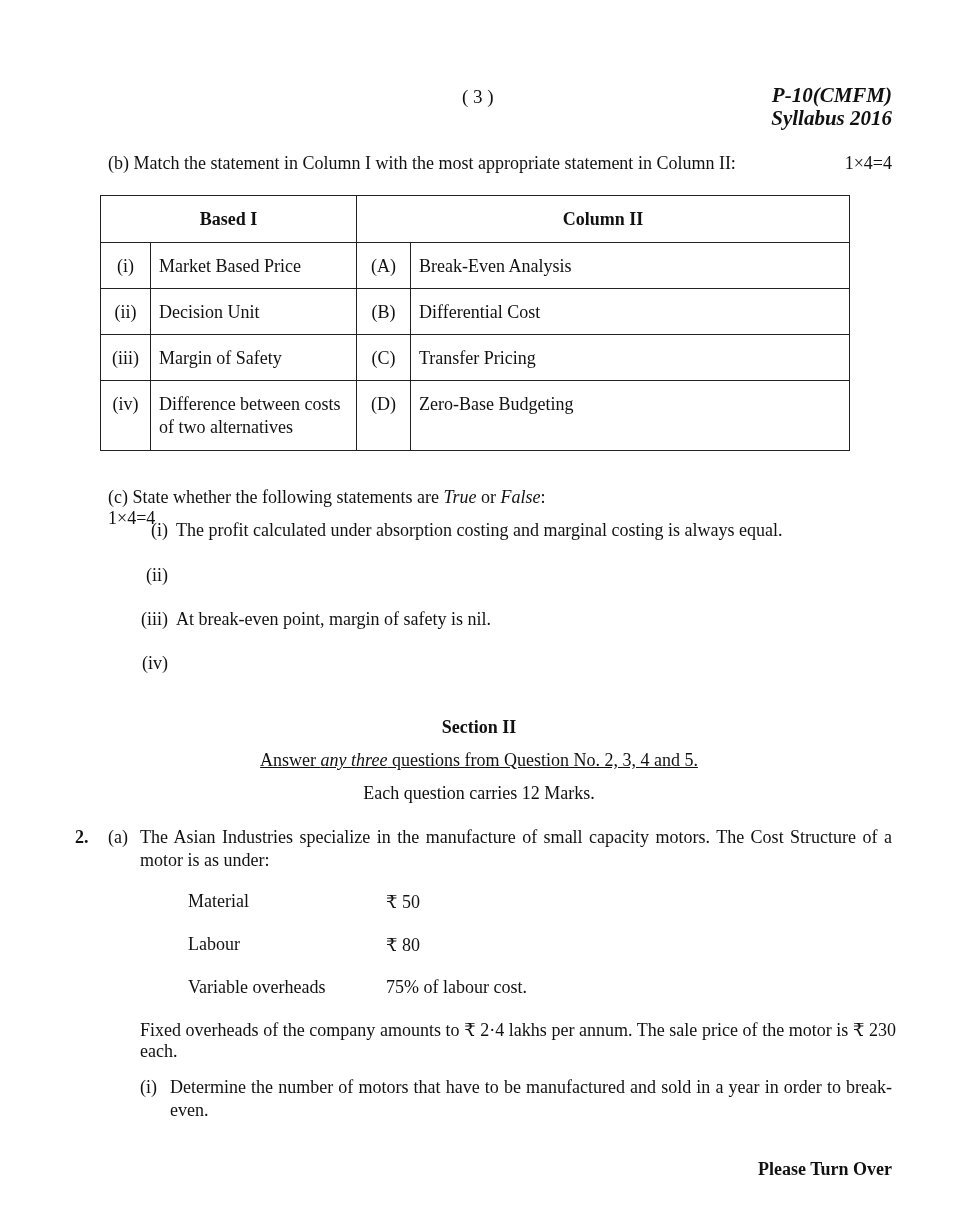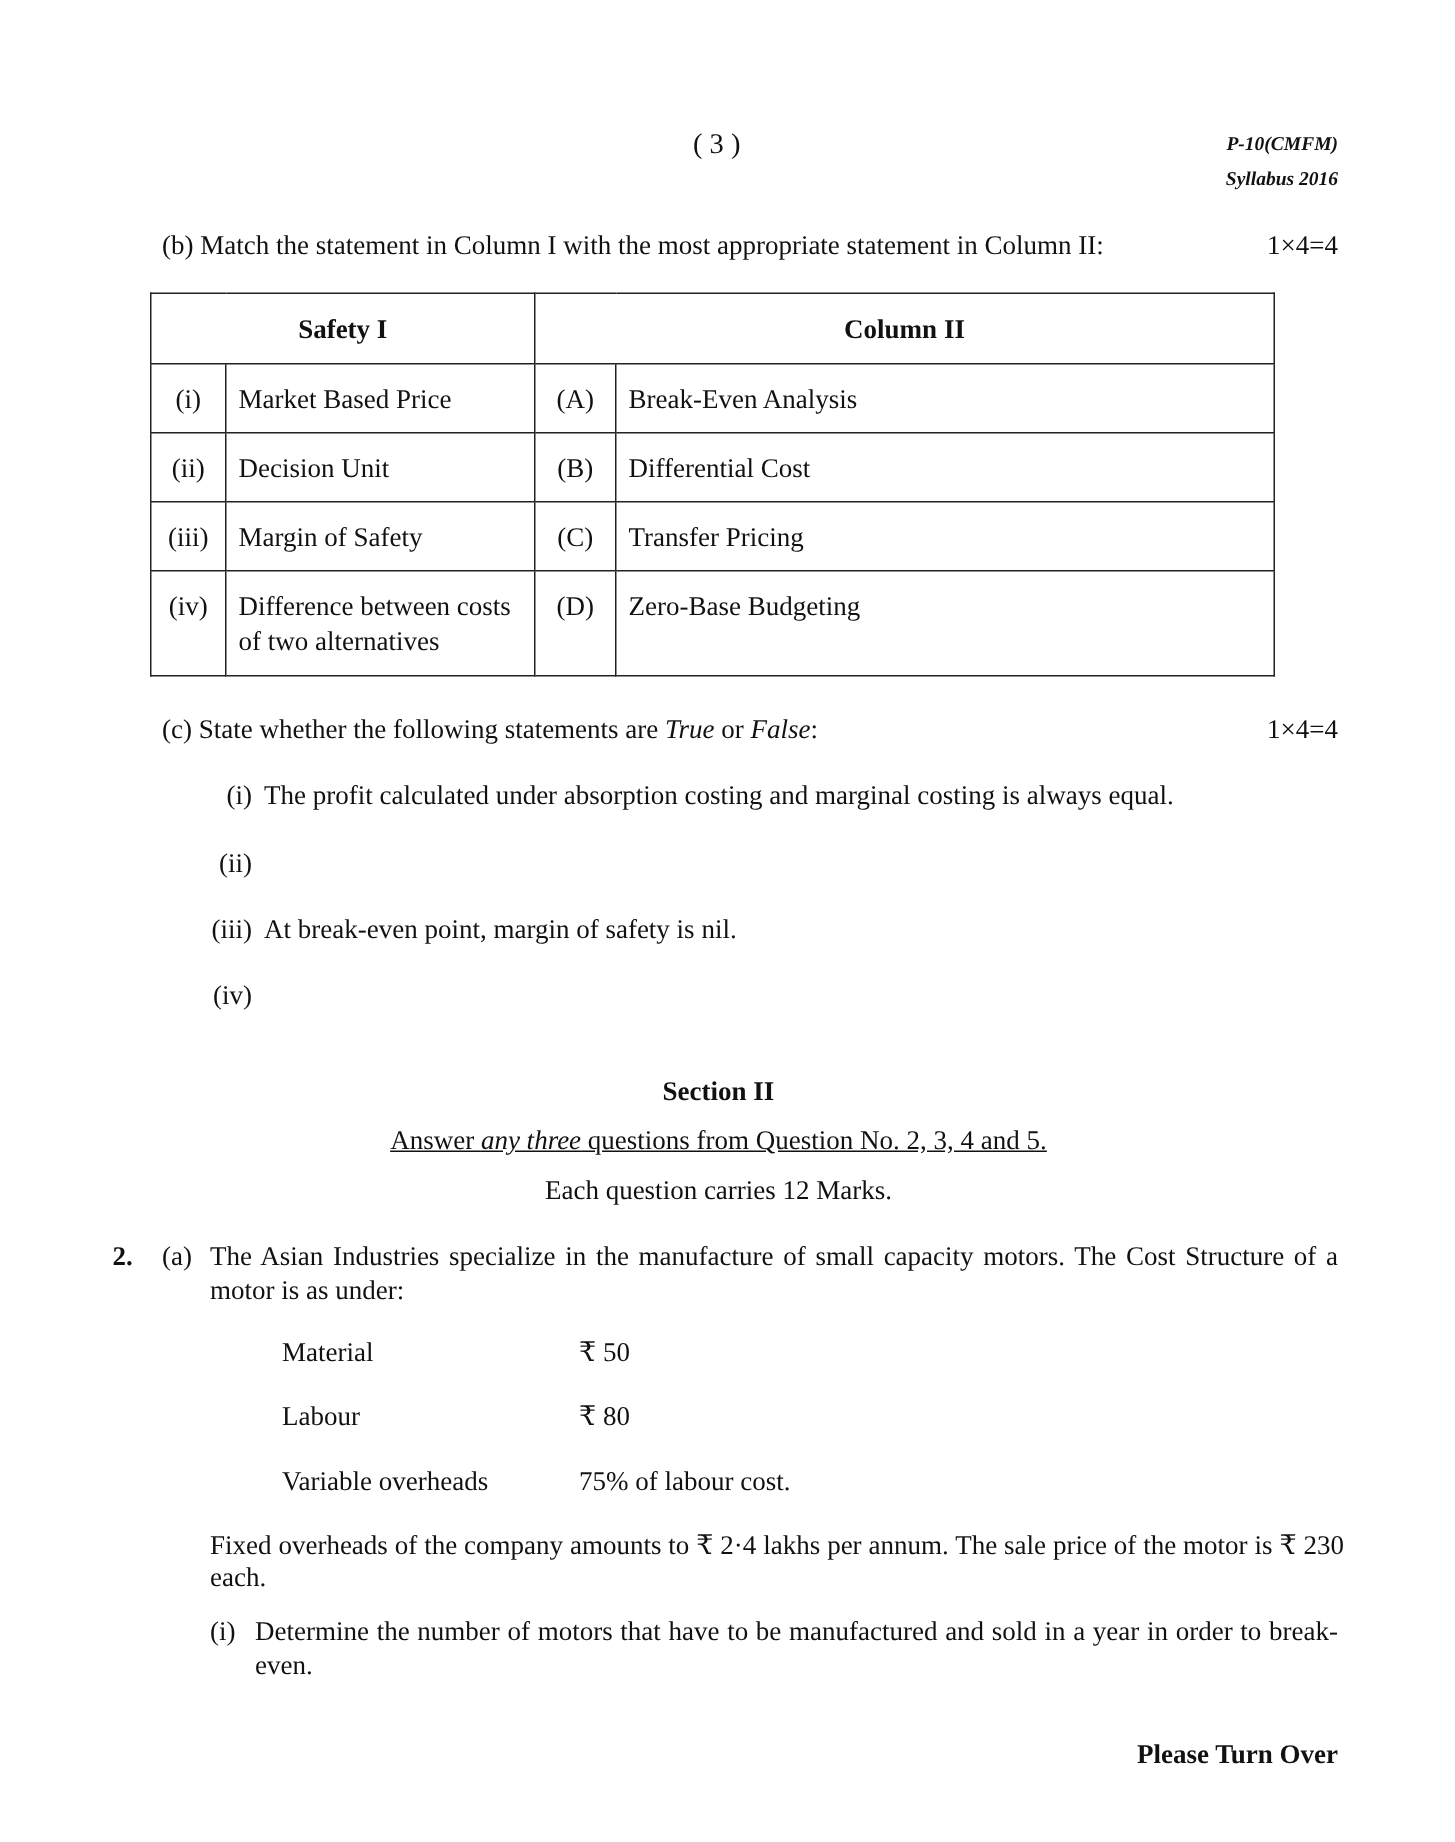--- a/index.html
+++ b/index.html
@@ -3,33 +3,33 @@
   <meta charset="utf-8">
   <style>
     html, body { margin: 0; padding: 0; background: #ffffff; }
     body {
       width: 970px; height: 1228px; position: relative; overflow: hidden;
       font-family: "Liberation Serif", "DejaVu Serif", serif;
       color: #111; font-size: 18px;
     }
     .abs { position: absolute; }
     .page-num { left: 462px; top: 86px; font-size: 19px; }
-    .code { right: 78px; top: 84px; text-align: right; font-weight: bold; font-style: italic; font-size: 13px; line-height: 23px; }
+    .code { right: 78px; top: 84px; text-align: right; font-weight: bold; font-style: italic; font-size: 21px; line-height: 23px; }
     .row-line { left: 108px; right: 78px; display: flex; justify-content: space-between; }
     .q-b { top: 153px; align-items: center; }
     table.match {
       position: absolute; left: 100px; top: 195px; width: 750px;
       border-collapse: collapse; font-size: 18px;
     }
     table.match td, table.match th { border: 1.5px solid #222; padding: 0 8px; vertical-align: top; }
     table.match th { height: 46px; font-weight: bold; text-align: center; vertical-align: middle; }
     table.match td.num { text-align: center; width: 50px; }
     table.match td { height: 46px; line-height: 23px; padding-top: 12px; padding-bottom: 0; box-sizing: border-box; }
     table.match tr.last td { height: 70px; }
-    .q-c { top: 476px; }
+    .q-c { top: 487px; flex-direction: column; }
     .tf { left: 128px; right: 78px; display: flex; }
     .tf .lbl { width: 40px; text-align: right; padding-right: 8px; }
     .center { left: 0; right: 12px; text-align: center; }
     .sec-title { top: 717px; font-weight: bold; }
     .sec-l1 { top: 750px; text-decoration: underline; }
     .sec-l2 { top: 783px; }
     .q2 { left: 75px; right: 78px; top: 826px; display: flex; line-height: 23px; }
     .q2 .qn { width: 33px; font-weight: bold; }
     .q2 .qa { width: 32px; }
     .q2 .qt { flex: 1; text-align: justify; }
@@ -52,21 +52,21 @@
 </div>
 
 <div class="abs row-line q-b">
   <span>(b) Match the statement in Column I with the most appropriate statement in Column II:</span>
   <span>1×4=4</span>
 </div>
 
 <table class="match">
   <tbody>
       <tr>
-    <th colspan="2">Safety I</th>
+    <th colspan="2">Based I</th>
     <th colspan="2">Column II</th>
   </tr>
   <tr>
     <td class="num" style="width:50px">(i)</td>
     <td style="width:206px">Market Based Price</td>
     <td class="num" style="width:54px">(A)</td>
     <td>Break-Even Analysis</td>
   </tr>
   <tr>
     <td class="num">(ii)</td>

